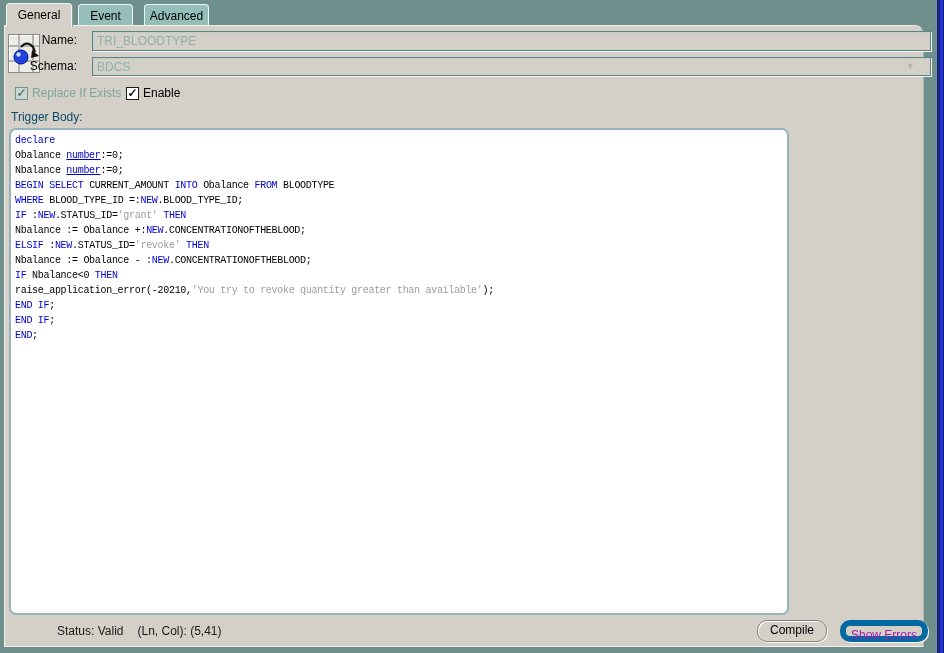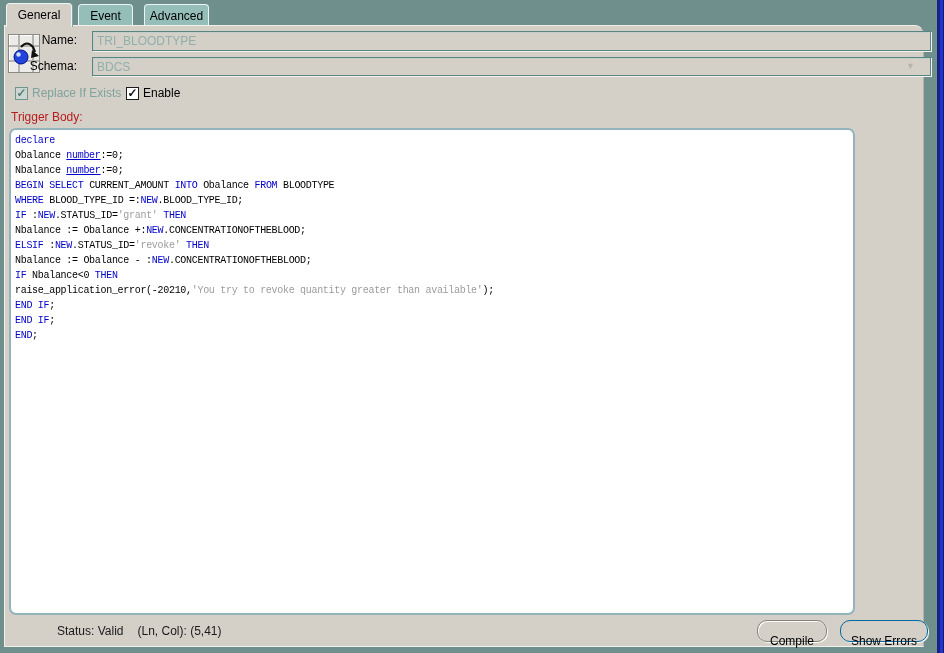--- a/index.html
+++ b/index.html
@@ -89,26 +89,26 @@
     font-size: 12px; font-weight: bold; line-height: 1;
   }
   .cb-box-disabled { border: 1px solid #6d968f; background: #cdd6d2; color: #4f807a; }
   .cb-box-enabled  { border: 1px solid #1c1c1c; background: #ffffff; color: #111; }
   .cb-label { font-size: 12px; margin-left: 4px; }
   .cb-label-disabled { color: #7FA39E; }
   .cb-label-enabled  { color: #000; }
 
   .trigger-body-label {
     position: absolute; left: 6px; top: 84px;
-    font-size: 12px; color: #b91c1c; text-align: right;
+    font-size: 12px; color: #0c4a6e; text-align: right;
   }
 
   
   .editor {
-    position: absolute; left: 4px; top: 102px; width: 846px; height: 487px;
+    position: absolute; left: 4px; top: 102px; width: 780px; height: 487px;
     background: #ffffff;
     border: 2px solid #93B4BA;
     border-radius: 7px;
     padding: 3px 1px 0 4px;
     overflow: hidden;
     cursor: text;
   }
   .code-line {
     font-family: "Liberation Mono", monospace;
     font-size: 10px; line-height: 15px;
@@ -123,34 +123,34 @@
   .status-text {
     position: absolute; left: 9px; top: 598px;
     font-size: 12px; color: #1a1a1a; white-space: pre; margin-left: 43px;
   }
   .status-pos { margin-left: 14px; }
 
   .btn {
     position: absolute; top: 594px; height: 22px;
     border-radius: 10px;
     font-size: 12px; text-align: center;
-    padding-top: 13px;
+    padding-top: 2px;
     font-family: "Liberation Sans", sans-serif;
   }
   .btn-compile {
     left: 752px; width: 70px;
     background: #D4D0C8; color: #000;
     border: 1px solid #84847c;
     box-shadow: inset 1px 1px 0 #ffffff, 1px 1px 0 #faf9f6;
     cursor: pointer;
   }
   .btn-show-errors {
     left: 835px; width: 88px;
-    background: #D4D0C8; color: #000000;
-    border: 1px solid #0369a1;
+    background: #D4D0C8; color: #a21caf;
+    border: 6px solid #0369a1;
     box-shadow: 1px 1px 0 #faf9f6;
   }
 </style>
 </head>
 <body>
 
 <div class="tab tab-active">General</div>
 <div class="tab tab-inactive tab-event">Event</div>
 <div class="tab tab-inactive tab-advanced">Advanced</div>
 

